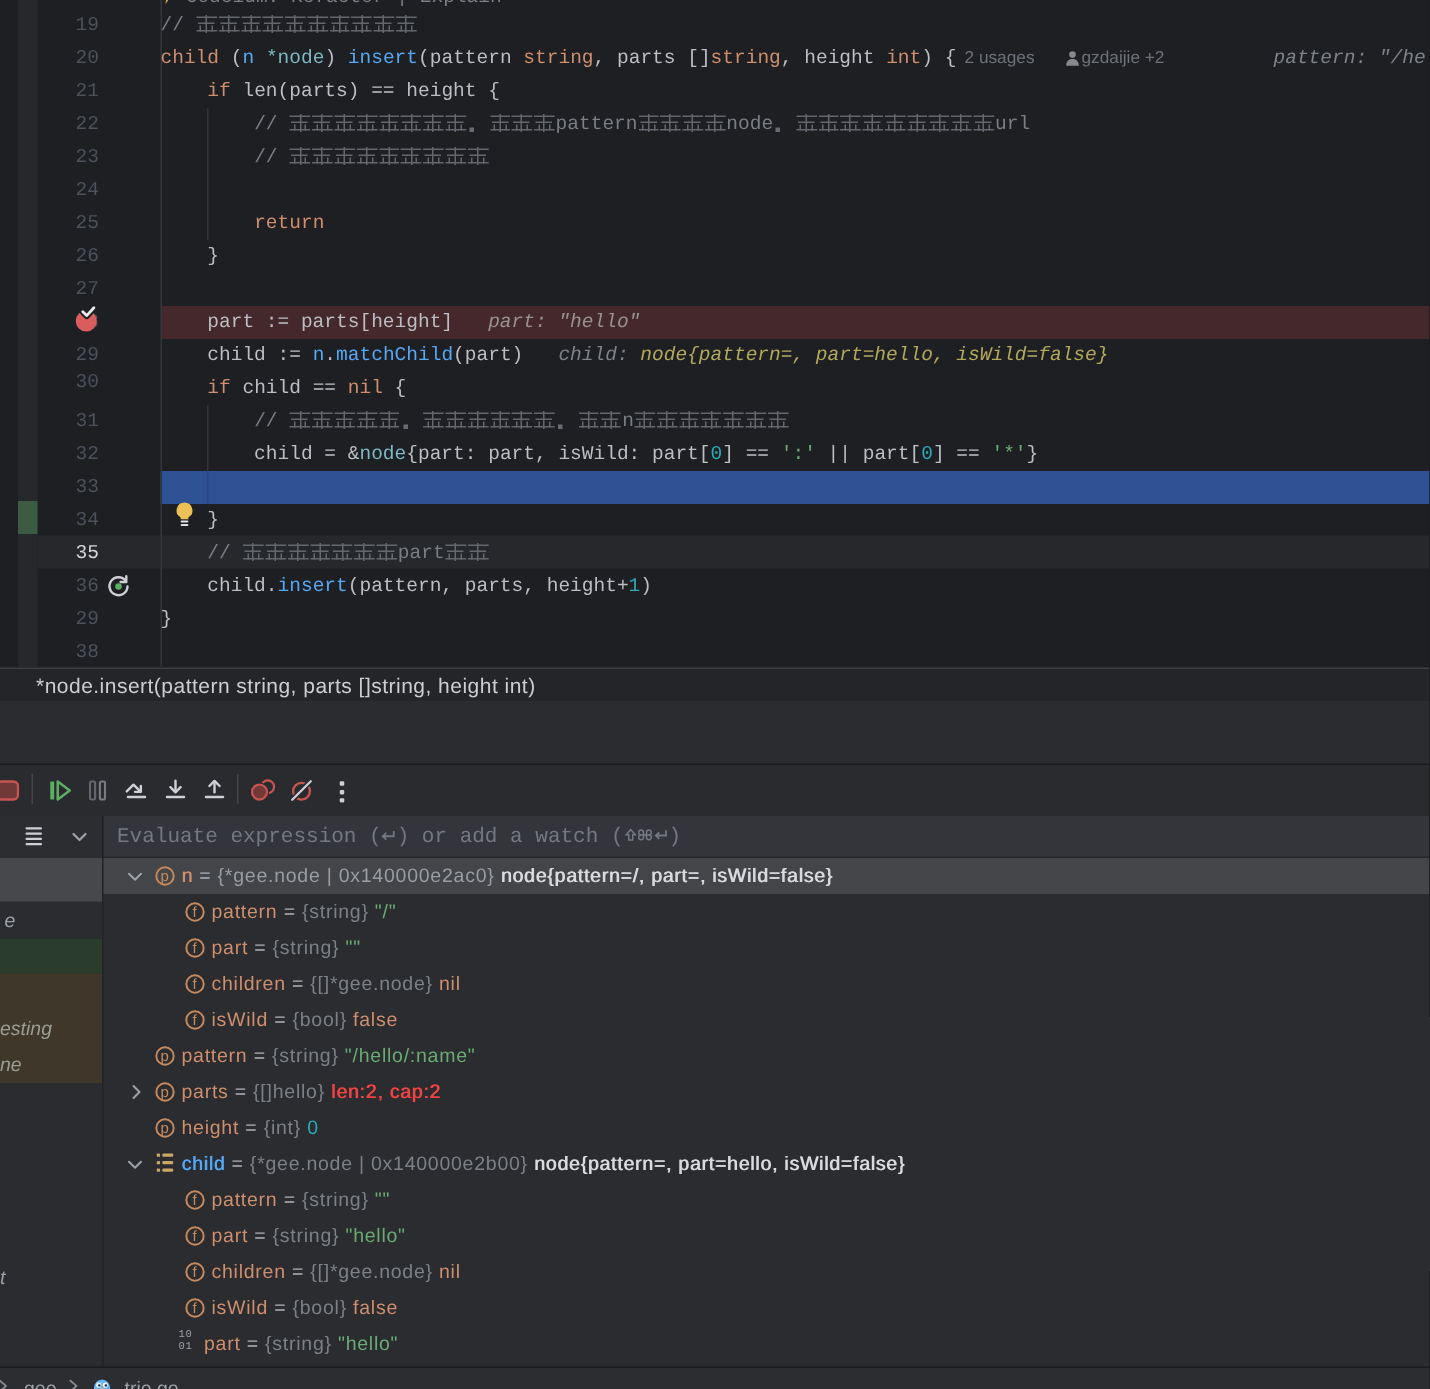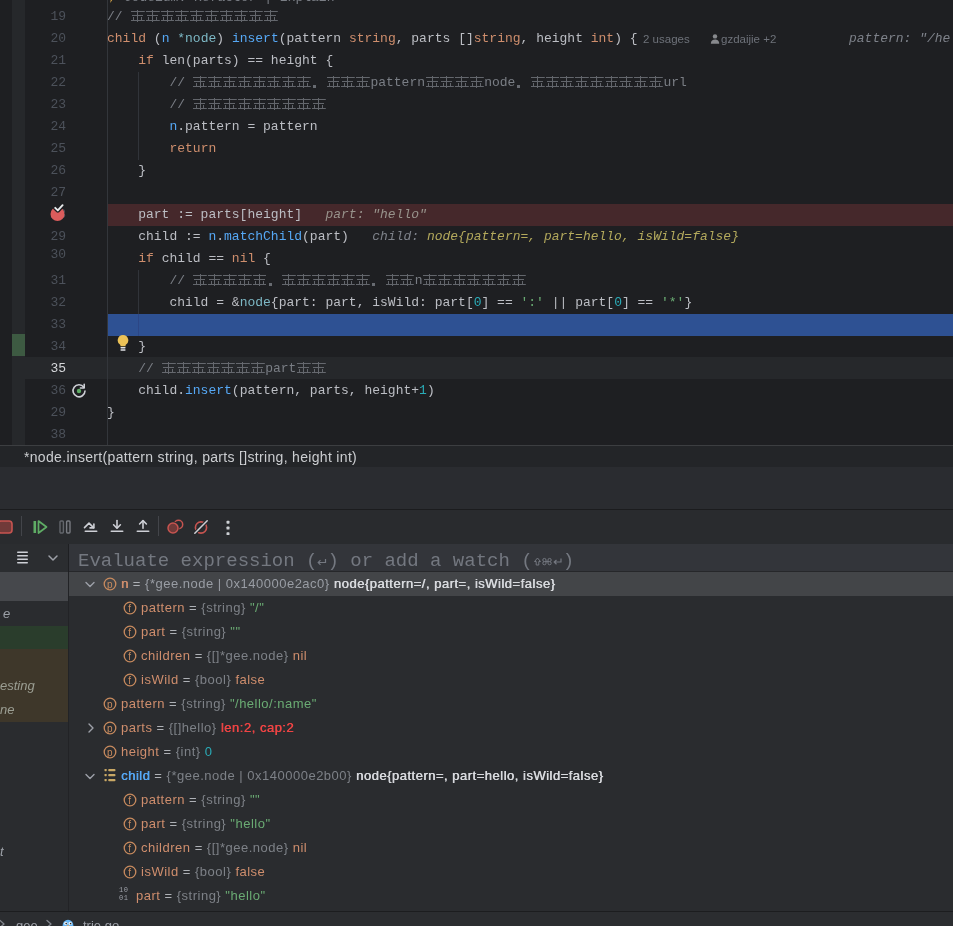--- a/index.html
+++ b/index.html
@@ -45,21 +45,21 @@
   border-top:1px solid #3c3e41;box-sizing:border-box;}
 #framebar span{position:absolute;left:24px;top:2.5px;font-size:14px;letter-spacing:0.32px;color:#ccced1;}
 
 #gap{position:absolute;left:0;top:467px;width:953px;height:43px;background:#2a2c30;border-bottom:1px solid #1b1c1e;box-sizing:border-box;}
 
 #toolbar{position:absolute;left:0;top:510px;width:953px;height:34px;background:#292b2e;}
 .tbsep{position:absolute;top:6px;width:1px;height:20px;background:#43454a;}
 
 #evalrow{position:absolute;left:0;top:544px;width:953px;height:28px;background:#33353a;border-bottom:1px solid #26272a;box-sizing:border-box;}
 #evalleft{position:absolute;left:0;top:544px;width:69px;height:28px;background:#2b2d30;border-right:1px solid #1e1f22;box-sizing:border-box;}
-#evaltext{position:absolute;left:78px;top:550px;font-family:"Liberation Mono",monospace;font-size:19px;color:#747880;white-space:pre;}
+#evaltext{position:absolute;left:78px;top:550px;font-family:"Liberation Mono",monospace;font-size:14px;color:#747880;white-space:pre;}
 
 #lower{position:absolute;left:0;top:572px;width:953px;height:339px;background:#2a2c2f;}
 #leftpanel{position:absolute;left:0;top:572px;width:69px;height:339px;border-right:1px solid #222326;box-sizing:border-box;}
 #selrow{position:absolute;left:0;top:572px;width:953px;height:24px;background:#434548;}
 .lrow{position:absolute;left:0;width:68px;height:24px;font-size:13px;font-style:italic;color:#9ca1a8;line-height:24px;}
 
 .vrow{position:absolute;height:24px;line-height:24px;font-size:13px;letter-spacing:0.5px;color:#bcbec4;white-space:nowrap;}
 .gray{color:#7d8187;}
 .eq{color:#aeb1b6;}
 .oname{color:#cf8e6d;}
@@ -106,21 +106,20 @@
     <div class="lnum" style="top:336px">34</div>
     <div class="lnum" style="top:358px;color:#d5d7da">35</div>
     <div class="lnum" style="top:380px">36</div>
     <div class="lnum" style="top:402px">29</div>
     <div class="lnum" style="top:424px">38</div>
     <div class="code" style="top:6px"><span class="cmt">// <i class="cj"></i><i class="cj"></i><i class="cj"></i><i class="cj"></i><i class="cj"></i><i class="cj"></i><i class="cj"></i><i class="cj"></i><i class="cj"></i><i class="cj"></i></span></div>
     <div class="code" style="top:28px"><span class="kw">child</span> (<span class="fn">n</span> <span class="typ">*node</span>) <span class="fn">insert</span>(pattern <span class="kw">string</span>, parts []<span class="kw">string</span>, height <span class="kw">int</span>) {</div>
     <div class="code" style="top:50px">    <span class="kw">if</span> len(parts) == height {</div>
     <div class="code" style="top:72px">        <span class="cmt">// <i class="cj"></i><i class="cj"></i><i class="cj"></i><i class="cj"></i><i class="cj"></i><i class="cj"></i><i class="cj"></i><i class="cj"></i><i class="cjc"></i><i class="cj"></i><i class="cj"></i><i class="cj"></i>pattern<i class="cj"></i><i class="cj"></i><i class="cj"></i><i class="cj"></i>node<i class="cjc"></i><i class="cj"></i><i class="cj"></i><i class="cj"></i><i class="cj"></i><i class="cj"></i><i class="cj"></i><i class="cj"></i><i class="cj"></i><i class="cj"></i>url</span></div>
     <div class="code" style="top:94px">        <span class="cmt">// <i class="cj"></i><i class="cj"></i><i class="cj"></i><i class="cj"></i><i class="cj"></i><i class="cj"></i><i class="cj"></i><i class="cj"></i><i class="cj"></i></span></div>
-    <div class="code" style="top:116px">        <span class="fn">n</span>.pattern = pattern</div>
     <div class="code" style="top:138px">        <span class="kw">return</span></div>
     <div class="code" style="top:160px">    }</div>
     <div class="code" style="top:204px">    part := parts[height]   <span class="hint" style="color:#98938c">part: "hello"</span></div>
     <div class="code" style="top:226px">    child := <span class="fn">n</span>.<span class="fn">matchChild</span>(part)   <span class="hint">child: </span><span class="hinty">node{pattern=, part=hello, isWild=false}</span></div>
     <div class="code" style="top:248px">    <span class="kw">if</span> child == <span class="kw">nil</span> {</div>
     <div class="code" style="top:270px">        <span class="cmt">// <i class="cj"></i><i class="cj"></i><i class="cj"></i><i class="cj"></i><i class="cj"></i><i class="cjc"></i><i class="cj"></i><i class="cj"></i><i class="cj"></i><i class="cj"></i><i class="cj"></i><i class="cj"></i><i class="cjc"></i><i class="cj"></i><i class="cj"></i>n<i class="cj"></i><i class="cj"></i><i class="cj"></i><i class="cj"></i><i class="cj"></i><i class="cj"></i><i class="cj"></i></span></div>
     <div class="code" style="top:292px">        child = &amp;<span class="typ">node</span>{part: part, isWild: part[<span class="num">0</span>] == <span class="str">':'</span> || part[<span class="num">0</span>] == <span class="str">'*'</span>}</div>
     <div class="code" style="top:336px">    }</div>
     <div class="code" style="top:358px">    <span class="cmt">// <i class="cj"></i><i class="cj"></i><i class="cj"></i><i class="cj"></i><i class="cj"></i><i class="cj"></i><i class="cj"></i>part<i class="cj"></i><i class="cj"></i></span></div>
     <div class="code" style="top:380px">    child.<span class="fn">insert</span>(pattern, parts, height+<span class="num">1</span>)</div>

